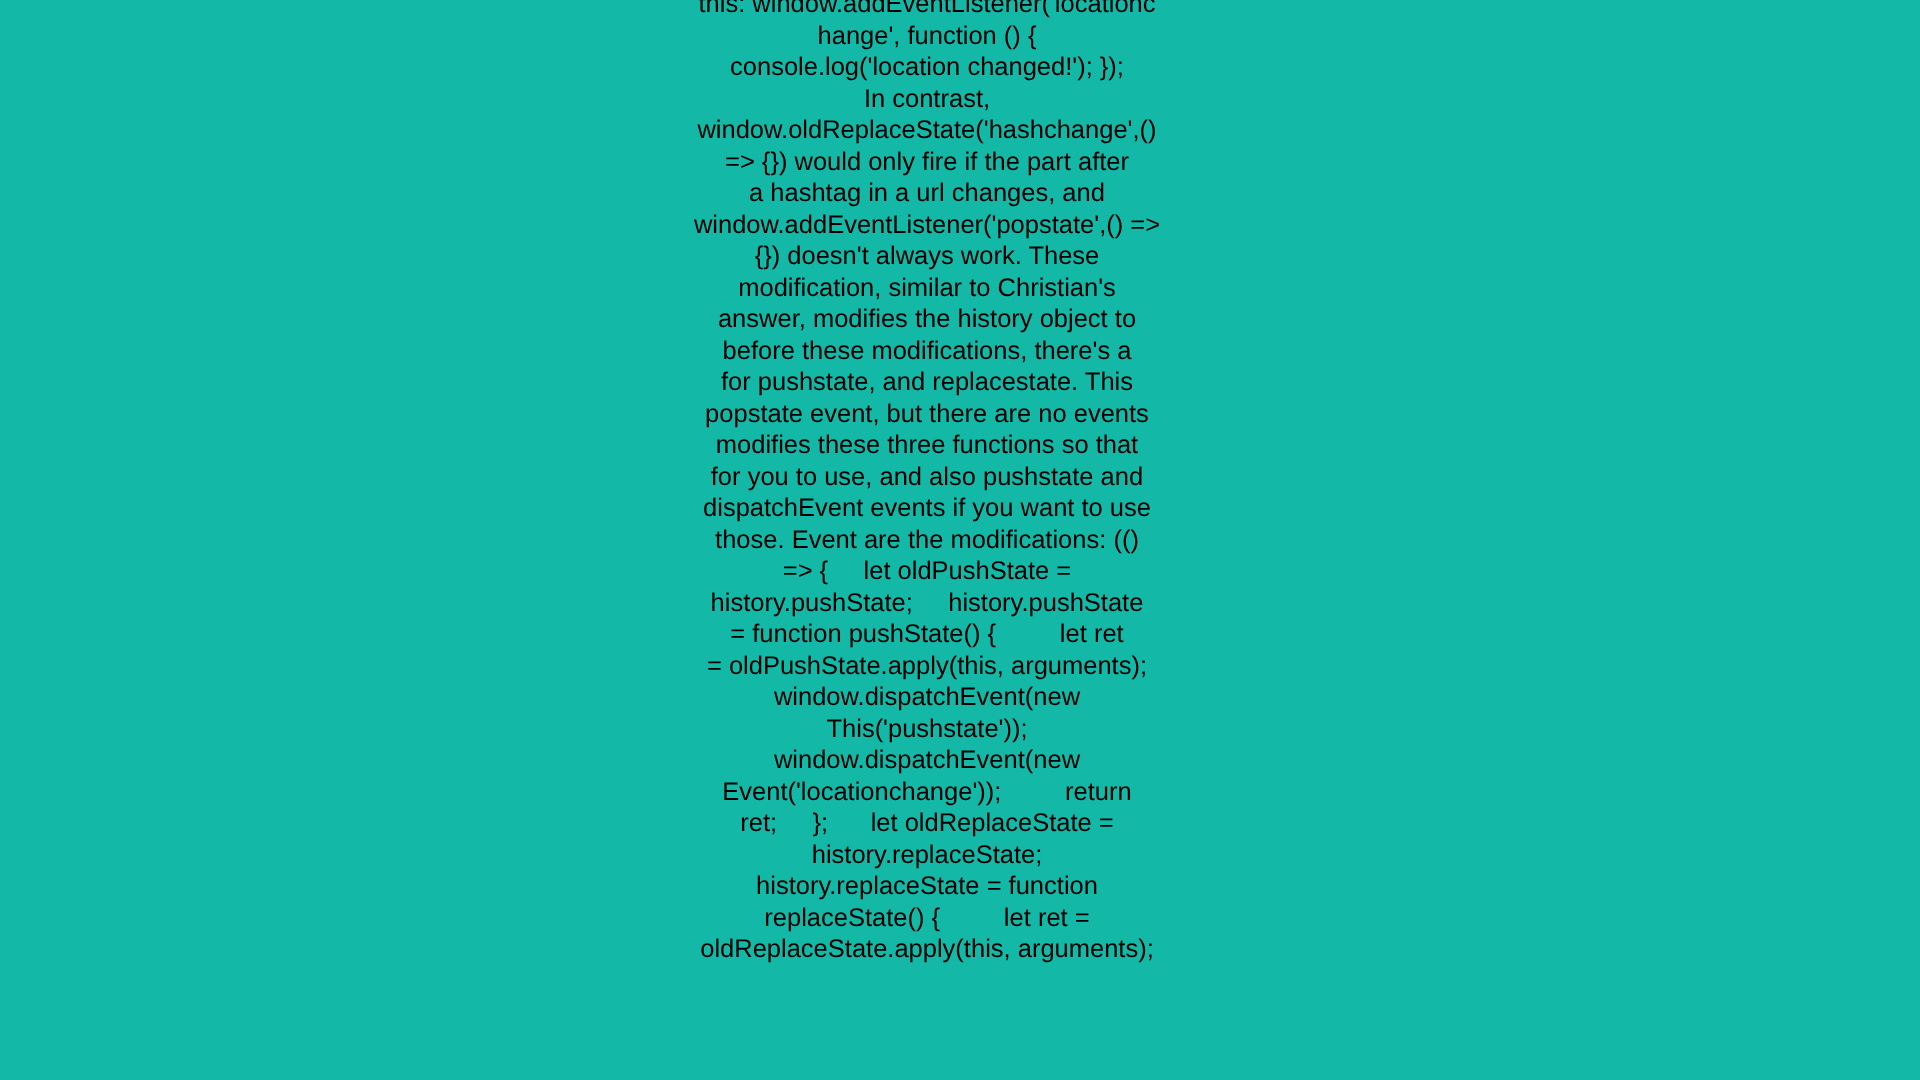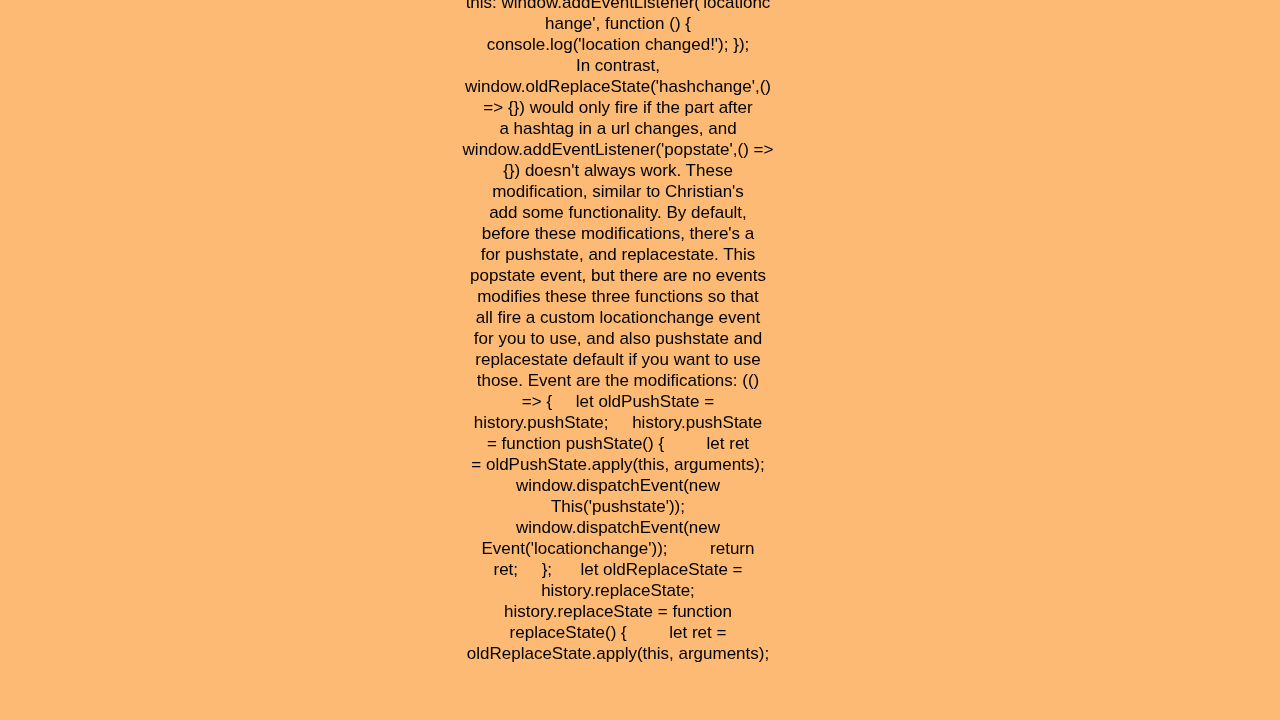--- a/index.html
+++ b/index.html
@@ -7,21 +7,21 @@
     width: 1280px;
     height: 720px;
     background: #ffffff;
     overflow: hidden;
     font-family: "Liberation Sans", sans-serif;
   }
   .viewport {
     position: relative;
     width: 1280px;
     height: 720px;
-    background: #fdba74;
+    background: #14b8a6;
   }
   
   .clip-region {
     position: absolute;
     left: 0;
     top: 0;
     width: 1280px;
     height: 683px;
     overflow: hidden;
   }
@@ -49,28 +49,27 @@
         <div class="line">this: window.addEventListener('locationc</div>
         <div class="line">hange', function () {</div>
         <div class="line">console.log('location changed!'); });</div>
         <div class="line">In contrast,</div>
         <div class="line">window.oldReplaceState('hashchange',()</div>
         <div class="line">=&gt; {}) would only fire if the part after</div>
         <div class="line">a hashtag in a url changes, and</div>
         <div class="line">window.addEventListener('popstate',() =&gt;</div>
         <div class="line">{}) doesn't always work. These</div>
         <div class="line">modification, similar to Christian's</div>
-        <div class="line">add some functionality. By default,</div>
+        <div class="line">answer, modifies the history object to</div>
         <div class="line">before these modifications, there's a</div>
         <div class="line">for pushstate, and replacestate. This</div>
         <div class="line">popstate event, but there are no events</div>
         <div class="line">modifies these three functions so that</div>
-        <div class="line">all fire a custom locationchange event</div>
         <div class="line">for you to use, and also pushstate and</div>
-        <div class="line">replacestate default if you want to use</div>
+        <div class="line">dispatchEvent events if you want to use</div>
         <div class="line">those. Event are the modifications: (()</div>
         <div class="line">=&gt; {     let oldPushState =</div>
         <div class="line">history.pushState;     history.pushState</div>
         <div class="line">= function pushState() {         let ret</div>
         <div class="line">= oldPushState.apply(this, arguments);</div>
         <div class="line">window.dispatchEvent(new</div>
         <div class="line">This('pushstate'));</div>
         <div class="line">window.dispatchEvent(new</div>
         <div class="line">Event('locationchange'));         return</div>
         <div class="line">ret;     };      let oldReplaceState =</div>

